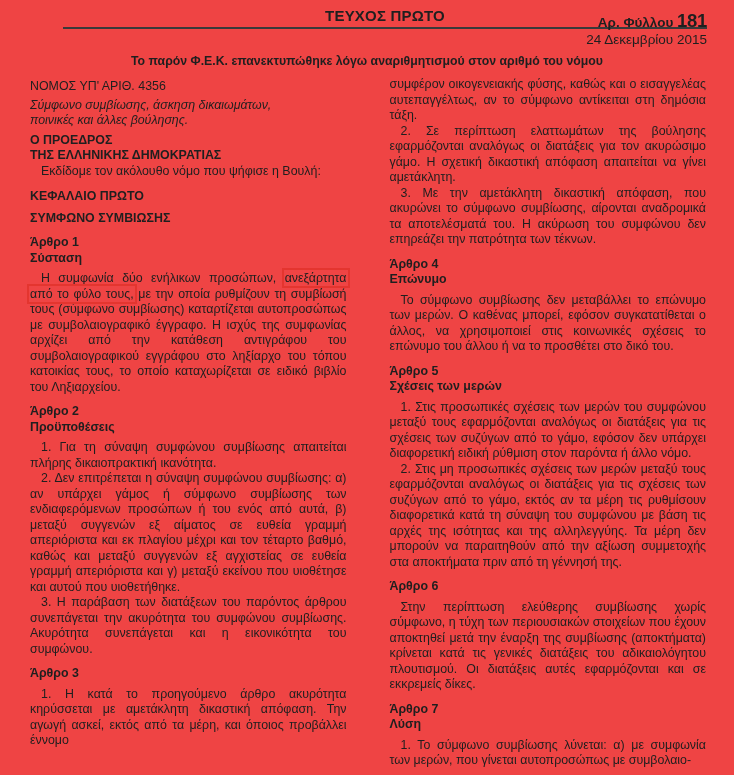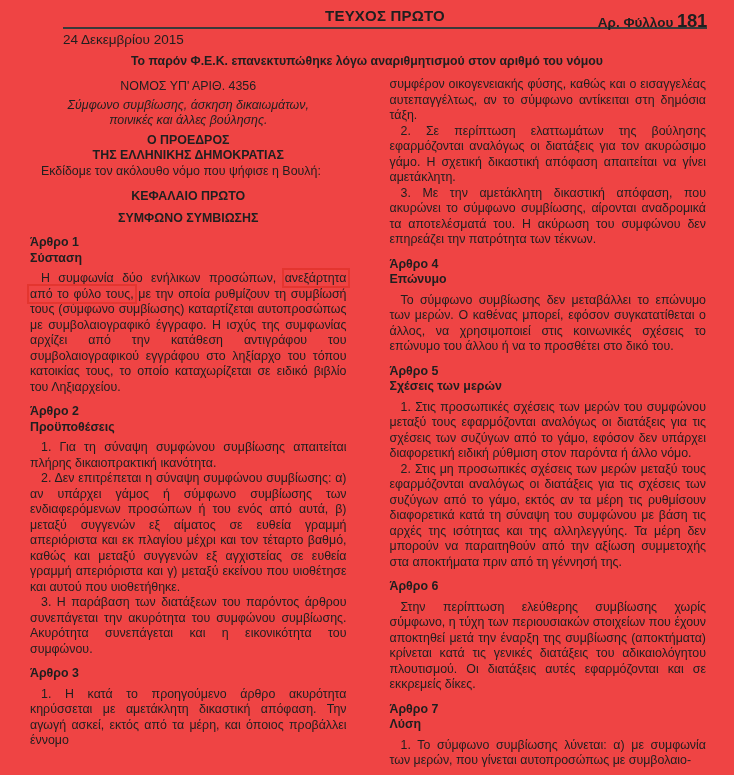--- a/index.html
+++ b/index.html
@@ -14,28 +14,28 @@
   
   .masthead { position: relative; padding-top: 6px; }
   .masthead-row { position: relative; height: 21px; margin: 0 27px 0 63px; }
   .issue-type {
     position: absolute; left: 0; right: 0; top: 1px;
     text-align: center; font-weight: bold; font-size: 15px; letter-spacing: 0.2px;
   }
   .sheet-no { position: absolute; right: 0; top: 4px; font-weight: bold; font-size: 13.5px; }
   .sheet-no .big { font-size: 18.5px; letter-spacing: -0.3px; }
   .rule { margin: 0 27px 0 63px; border-bottom: 2px solid #3a3a3a; }
-  .date-row { margin: 3px 27px 0 63px; font-size: 13.5px; }
+  .date-row { margin: 3px 27px 0 63px; text-align: right; font-size: 13.5px; }
   .reprint { margin-top: 7px; text-align: center; font-weight: bold; font-size: 12.3px; }
 
   
   .cols { display: flex; gap: 43px; padding: 9px 28px 0 30px; }
   .col { flex: 1; min-width: 0; text-align: justify; font-size: 12.4px; line-height: 15.5px; }
 
-  .c-center { text-align: center; }
+  .c-center { }
   .italic { font-style: italic; }
 
   .law-no { margin-top: 2px; }
   .law-subtitle { margin-top: 3px; }
   .issuer { margin-top: 4px; font-weight: bold; }
   .enact { margin-top: 9px; }
   .chapter { margin-top: 10px; font-weight: bold; }
   .chapter .line2 { margin-top: 6px; }
 
   .art-heading { text-align: left; font-weight: bold; margin: 9px 0 5px; }

